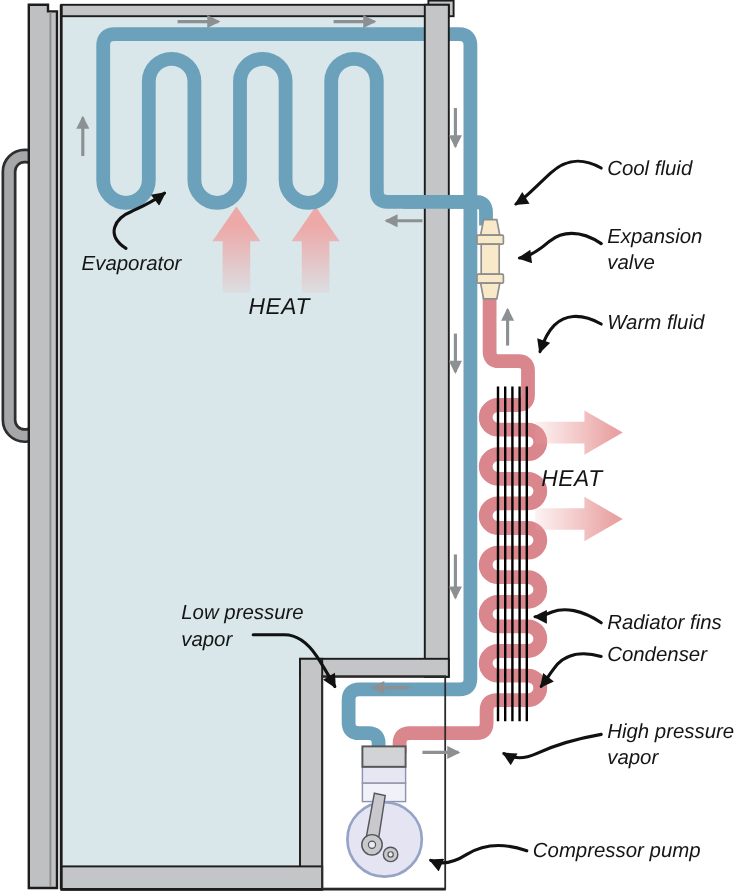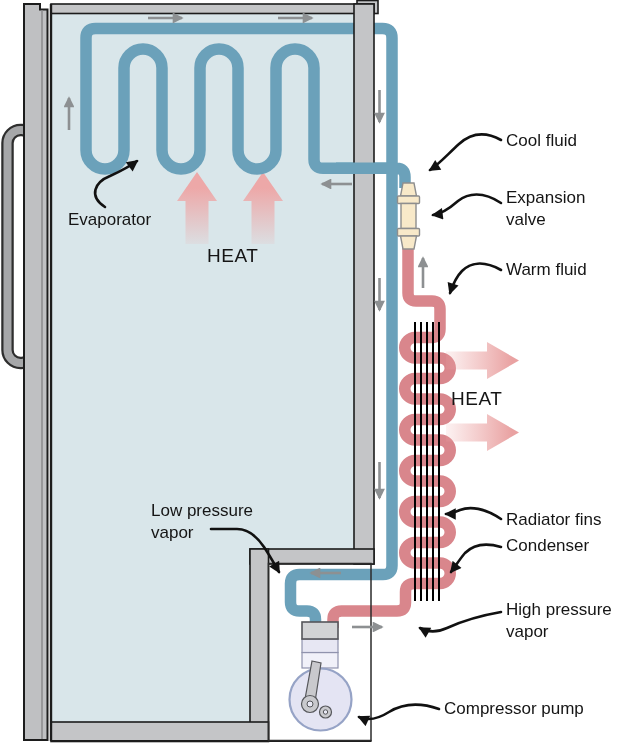--- a/index.html
+++ b/index.html
@@ -1,17 +1,17 @@
 <!DOCTYPE html>
 <html style="--pipe_cold: #6ba1ba; --pipe_hot: #d9868c; --interior: #d9e6ea; --frame: #c4c5c7; --frame_edge: #1c1c1c; --heat_arrow: #eda8a8; --flow_arrow: #8d9092; --valve_body: #f8e9c9; --compressor_body: #e4e4f3; --fins: #000000; --label_text: #151515;"><head>
 <meta charset="utf-8">
 <style>
   html,body{margin:0;padding:0;background:#fff;}
   .stage{position:relative;width:622px;height:745px;background:#fff;overflow:hidden;
-         font-family:"Liberation Sans", sans-serif;}
+         font-family:"Liberation Sans", sans-serif;font-style:italic;}
   svg{display:block;}
   text{font-family:"Liberation Sans", sans-serif;fill:var(--label_text,#151515);}
   .lbl{font-size:17px;}
   .heat{font-size:19px;letter-spacing:0.5px;}
 </style>
 </head>
 <body>
 
 <div class="stage">
 <svg width="622" height="745" viewBox="0 0 622 745">

